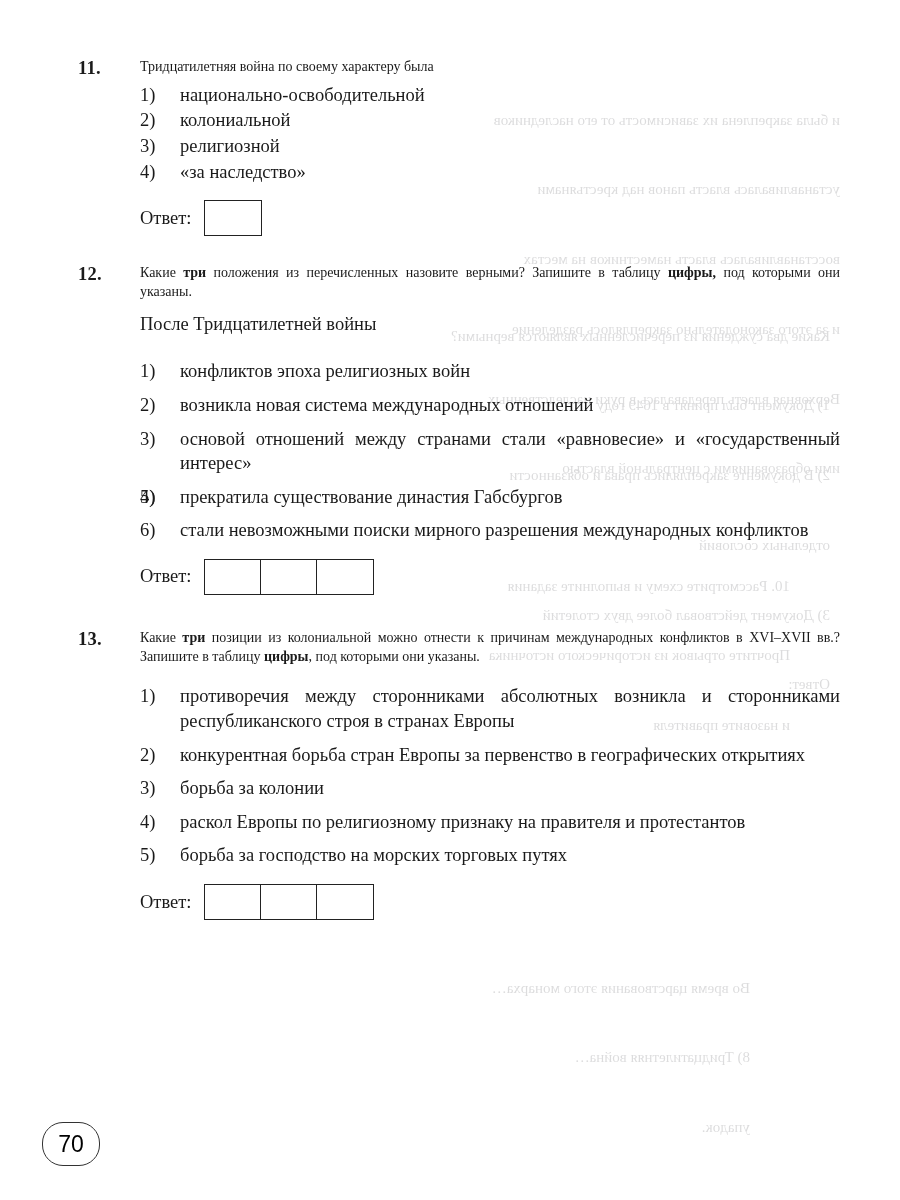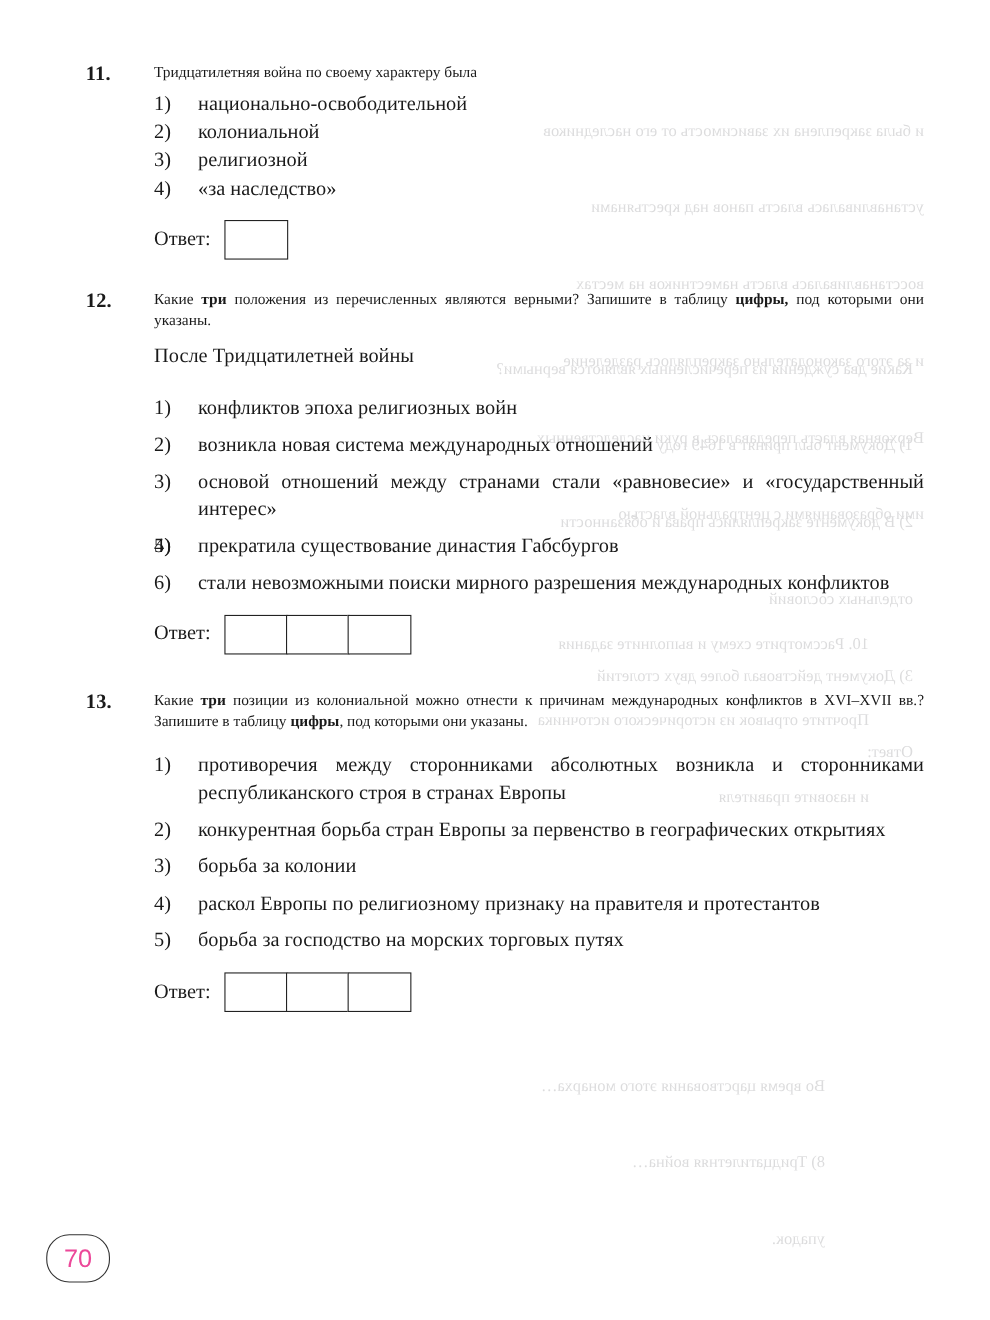--- a/index.html
+++ b/index.html
@@ -129,21 +129,21 @@
     bottom: 34px;
     width: 56px;
     height: 42px;
     border: 1.6px solid #333;
     border-radius: 21px / 21px;
     display: flex;
     align-items: center;
     justify-content: center;
     font-size: 23px;
     font-family: "Liberation Sans", sans-serif;
-    color: #ec4899;
+    color: #000000;
   }
 </style>
 </head>
 <body>
 
 <div class="ghost-layer">
   <div class="ghost-block" style="left:60px; top:62px; width:700px;">
     <div>и была закреплена их зависимость от его наследников</div>
     <div>устанавливалась власть панов над крестьянами</div>
     <div>восстанавливалась власть наместников на местах</div>
@@ -201,21 +201,21 @@
           <div class="boxes">
             <div class="abox"></div>
           </div>
         </div>
       </div>
     </div>
 
     <div class="task" style="margin-top:28px;">
       <div class="task-num">12.</div>
       <div class="task-body">
-        <p class="stem"><span>Какие </span><b>три</b><span> положения из перечисленных являются верными? Запишите в таблицу </span><b>цифры,</b><span> под которыми они указаны.</span></p>
+        <p class="stem"><span>Какие </span><b>три</b><span> положения из перечисленных назовите верными? Запишите в таблицу </span><b>цифры,</b><span> под которыми они указаны.</span></p>
         <p class="sub-stem">После Тридцатилетней войны</p>
         <ol class="opts spread">
           <li>
             <span class="marker">1)</span>
             <span>конфликтов эпоха религиозных войн</span>
           </li>
           <li>
             <span class="marker">2)</span>
             <span>возникла новая система международных отношений</span>
           </li>

